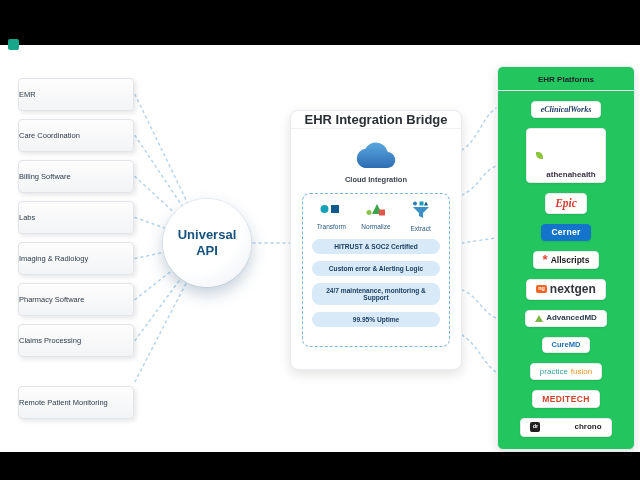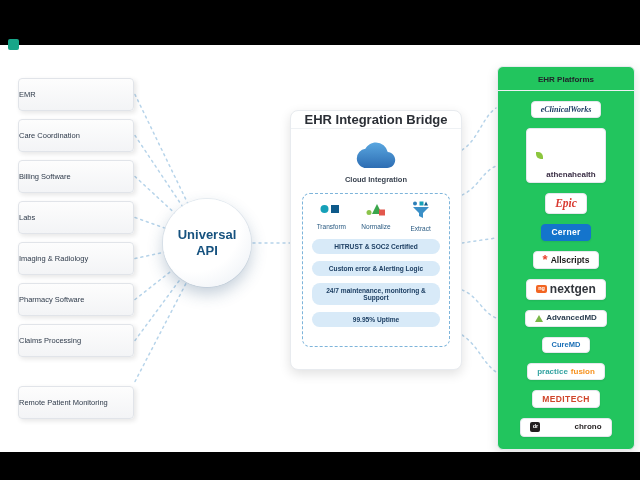--- a/index.html
+++ b/index.html
@@ -71,22 +71,22 @@
   .cerner .cerner-text { color:#fff; font-weight:bold; font-size:8.5px; letter-spacing:0.3px; }
   .allscripts-mark { color:#e8432e; font-weight:bold; font-size:13px; line-height:6px; }
   .allscripts-text { color:#1b1b1b; font-weight:bold; font-size:8.5px; }
   .nextgen-mark { background:#f26522; color:#fff; font-weight:bold; font-size:5.5px;
     padding:1.5px 2px; border-radius:2px; }
   .nextgen-text { color:#33373d; font-weight:bold; font-size:12px; }
   .amd-tri { width:0; height:0; border-left:4px solid transparent; border-right:4px solid transparent;
     border-bottom:7px solid #7ab648; display:inline-block; }
   .amd-text { color:#2b3e50; font-weight:bold; }
   .curemd { color:#1a6fb5; font-weight:bold; font-size:7.5px; }
-  .pf-practice { color:#33a3a1; font-weight:bold;text-align:right; }
-  .pf-fusion { color:#f6921e; font-weight:bold; }
+  .pf-practice { color:#33a3a1; font-weight:normal;text-align:right; }
+  .pf-fusion { color:#f6921e; font-weight:normal; }
   .meditech { color:#d0452b; font-weight:bold; font-size:8.5px; letter-spacing:0.4px; }
   .drc-mark { background:#231f20; color:#fff; font-weight:bold; font-size:5.5px;
     width:10px; height:10px; border-radius:2px; display:flex; align-items:center; justify-content:center; }
   .drc-text { color:#231f20; font-weight:bold;margin-left:31px; }
 </style>
 </head>
 <body>
 
 <div class="stage">
 

